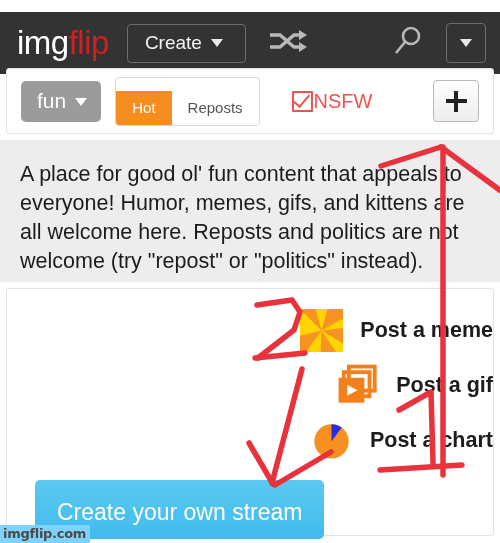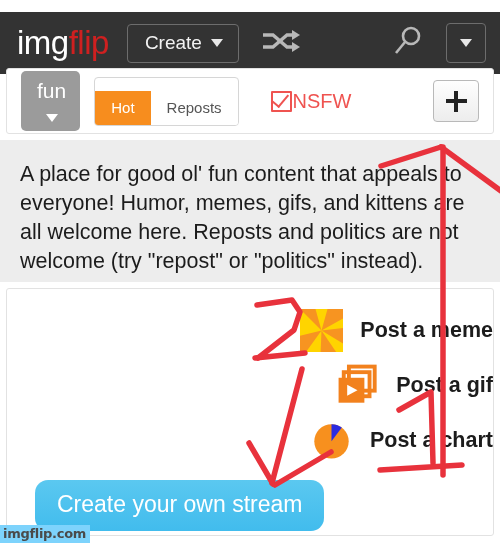--- a/index.html
+++ b/index.html
@@ -40,21 +40,21 @@
     font-weight: 400;
   }
   .logo .img { color: #ffffff; }
   .logo .flip { color: #cf2020; }
 
   .create-btn {
     border: 1px solid #6d6d6d;
     border-radius: 4px;
     color: #f2f2f2;
     font-size: 19px;
-    padding: 7px 15px 8px 17px;
+    padding: 7px 22px 8px 17px;
     background: transparent;
     white-space: nowrap;
     display: flex;
     align-items: center;
     gap: 9px;
     cursor: pointer;
   }
   .caret-down {
     width: 0; height: 0;
     border-left: 6px solid transparent;
@@ -104,21 +104,20 @@
     background: #9b9b9b;
     color: #ffffff;
     border-radius: 5px;
     font-size: 21px;
     padding: 8px 14px 9px 16px;
     display: flex;
     align-items: center;
     gap: 9px;
     cursor: pointer;
     white-space: nowrap;
-    flex-direction: column;
   }
   .caret-white {
     width: 0; height: 0;
     border-left: 6px solid transparent;
     border-right: 6px solid transparent;
     border-top: 8px solid #ffffff;
     margin-top: 2px;
   }
   .toggle-group {
     display: flex;
@@ -239,22 +238,22 @@
     color: #1c1c1c;
     white-space: nowrap;
   }
   .stream-btn {
     margin-top: 12px;
     margin-left: 12px;
     display: inline-block;
     background: linear-gradient(#5bc8f0, #41bced);
     color: #ffffff;
     font-size: 23px;
-    padding: 11px 22px 13px;
-    border-radius: 13px;
+    padding: 19px 22px 13px;
+    border-radius: 5px;
     cursor: pointer;
     white-space: nowrap;
   }
 
   
   .watermark {
     position: absolute;
     left: 0; bottom: 0;
     background: #7dd3fc;
     color: #4a4a4a;

